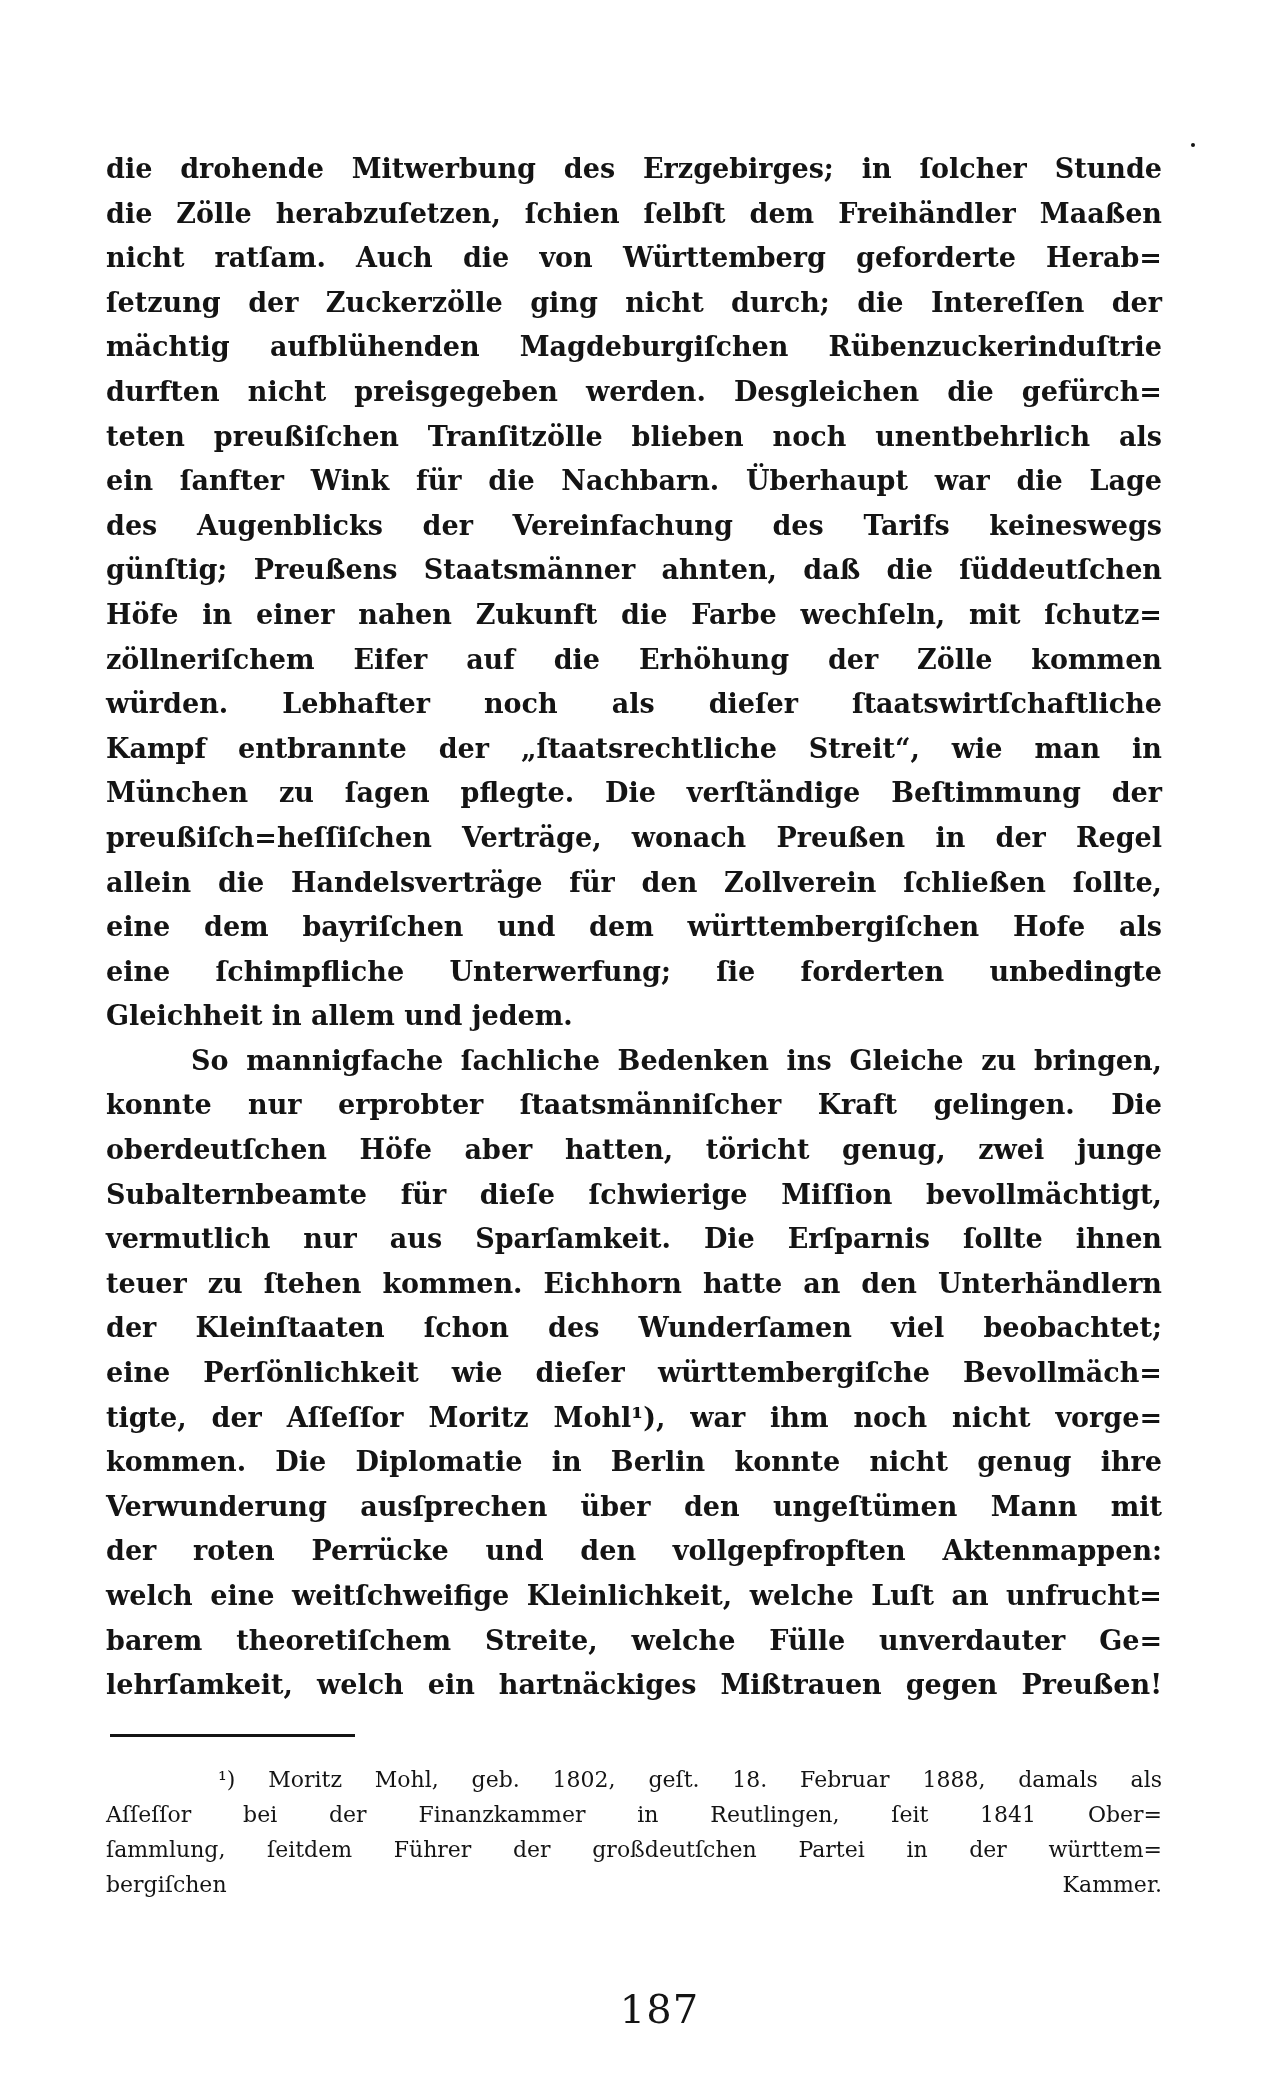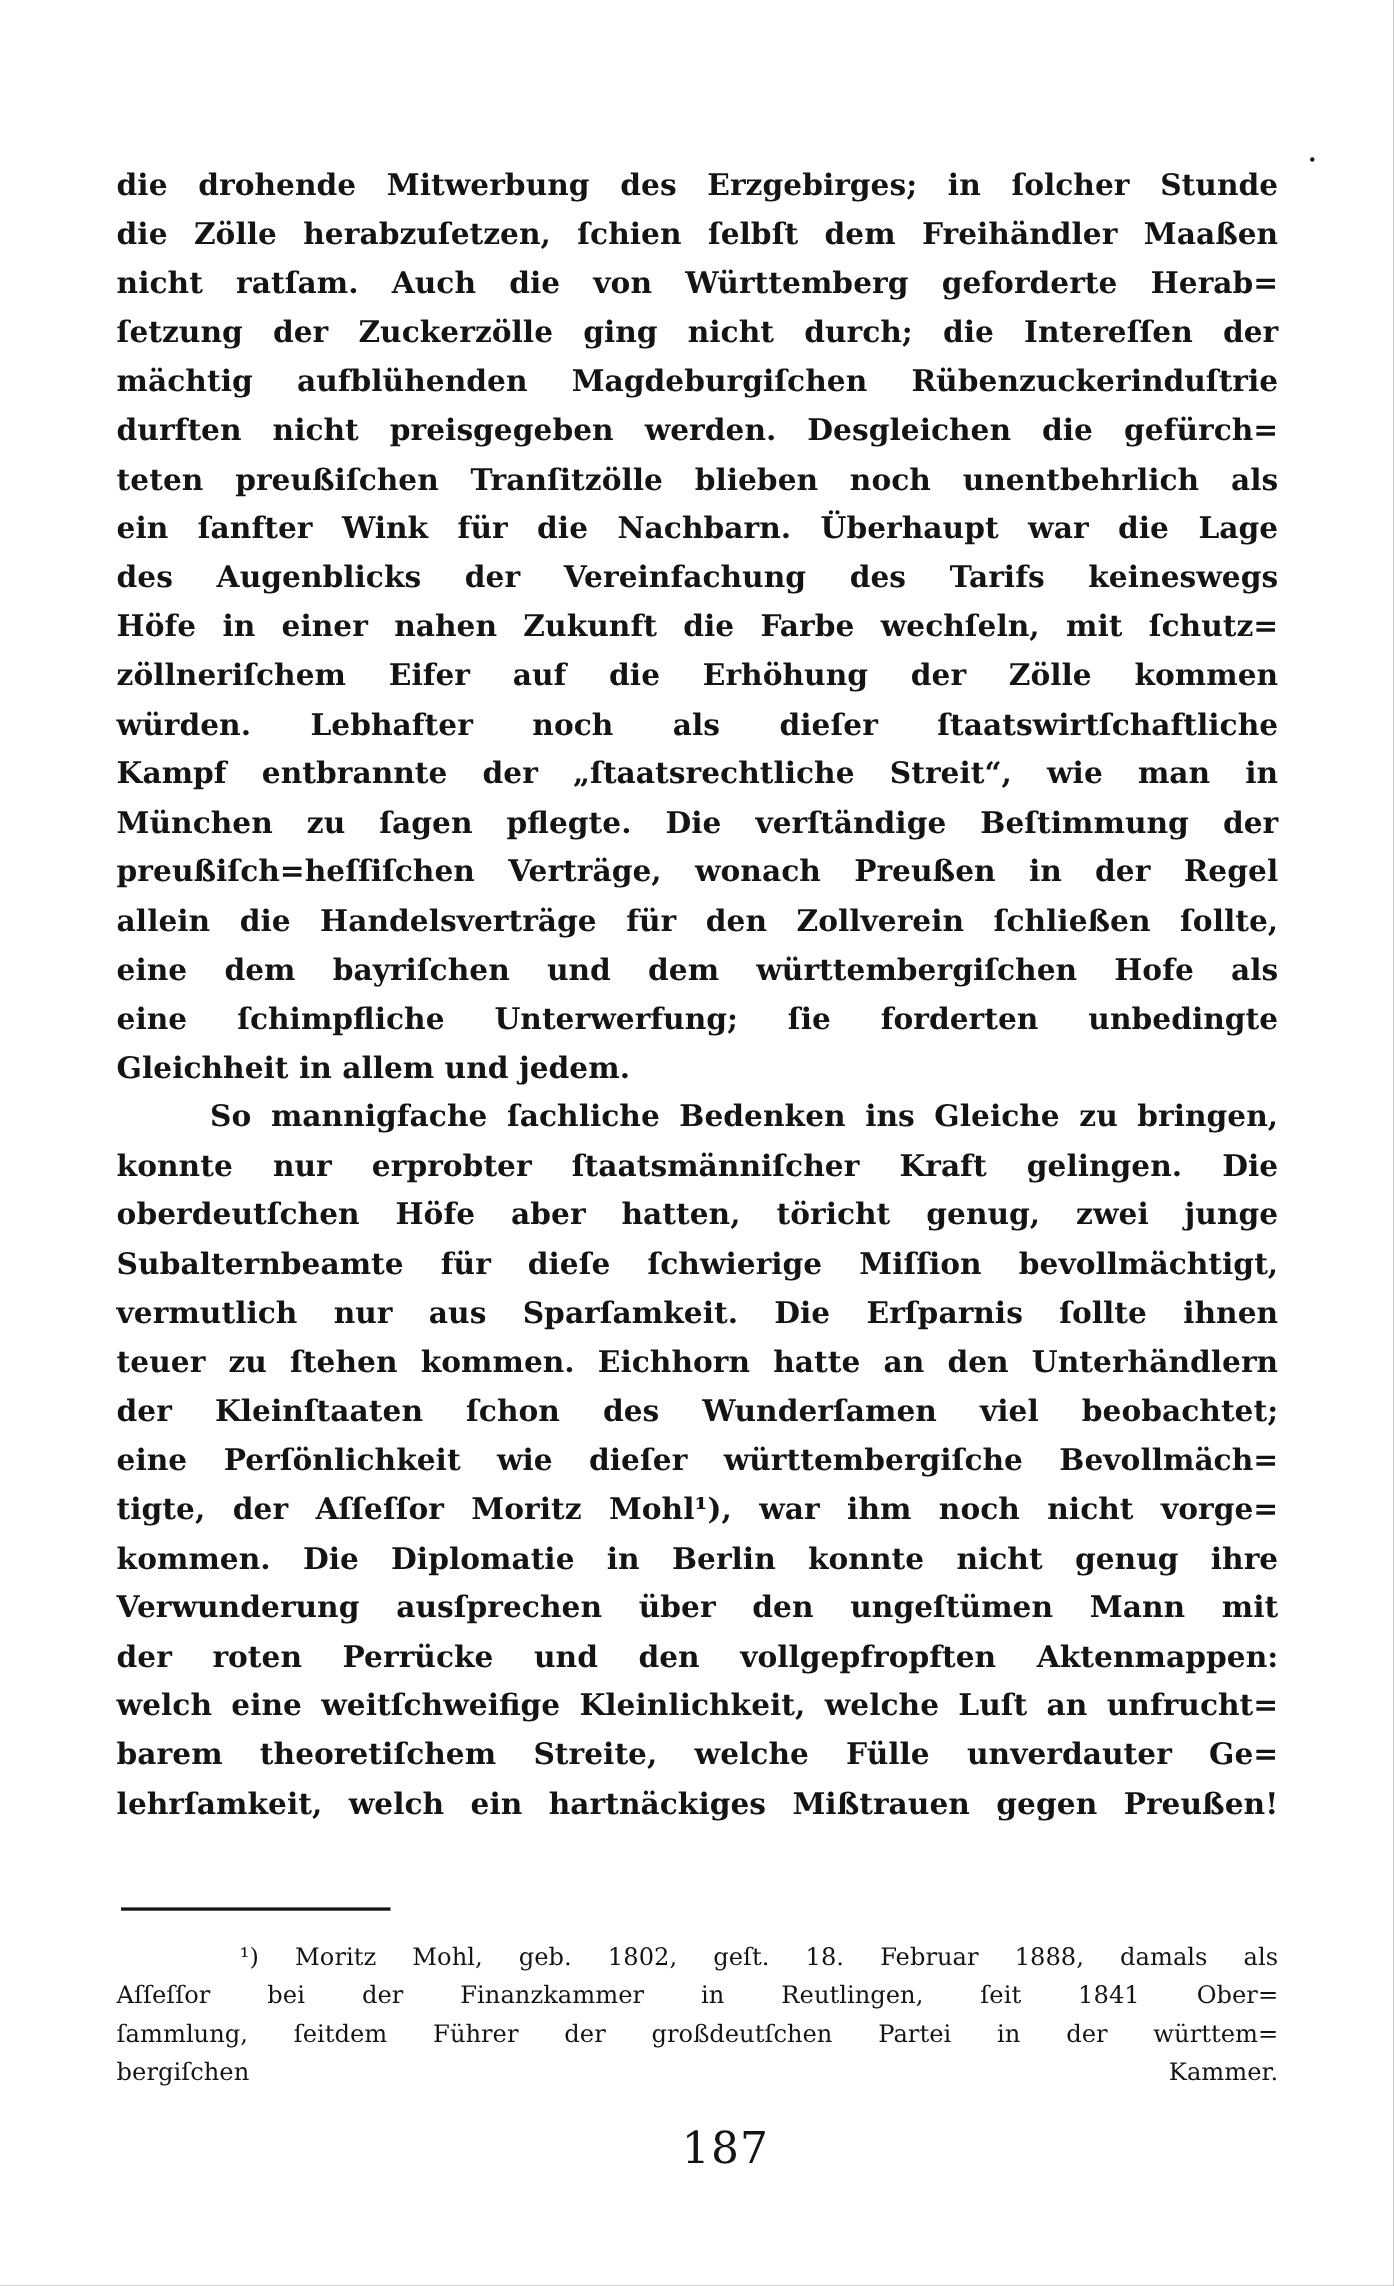--- a/index.html
+++ b/index.html
@@ -61,21 +61,21 @@
     line-height: 35px;
     text-align: justify;
     text-align-last: justify;
   }
   .footnote .tline.indent { text-indent: 112px; }
 
   
   .page-number {
     position: absolute;
     left: 0;
-    top: 1930px;
+    top: 1986px;
     width: 100%;
     text-align: center;
     font-size: 40px;
     font-weight: normal;
     letter-spacing: 1px;
     padding-left: 52px;
     box-sizing: border-box;
   }
 
   
@@ -97,20 +97,21 @@
   <div class="main-text">
       <div class="tline">die drohende Mitwerbung des Erzgebirges; in ſolcher Stunde</div>
       <div class="tline">die Zölle herabzuſetzen, ſchien ſelbſt dem Freihändler Maaßen</div>
       <div class="tline">nicht ratſam. Auch die von Württemberg geforderte Herab=</div>
       <div class="tline">ſetzung der Zuckerzölle ging nicht durch; die Intereſſen der</div>
       <div class="tline">mächtig aufblühenden Magdeburgiſchen Rübenzuckerinduſtrie</div>
       <div class="tline">durften nicht preisgegeben werden. Desgleichen die gefürch=</div>
       <div class="tline">teten preußiſchen Tranſitzölle blieben noch unentbehrlich als</div>
       <div class="tline">ein ſanfter Wink für die Nachbarn. Überhaupt war die Lage</div>
       <div class="tline">des Augenblicks der Vereinfachung des Tarifs keineswegs</div>
+      <div class="tline">günſtig; Preußens Staatsmänner ahnten, daß die ſüddeutſchen</div>
       <div class="tline">Höfe in einer nahen Zukunft die Farbe wechſeln, mit ſchutz=</div>
       <div class="tline">zöllneriſchem Eifer auf die Erhöhung der Zölle kommen</div>
       <div class="tline">würden. Lebhafter noch als dieſer ſtaatswirtſchaftliche</div>
       <div class="tline">Kampf entbrannte der „ſtaatsrechtliche Streit“, wie man in</div>
       <div class="tline">München zu ſagen pflegte. Die verſtändige Beſtimmung der</div>
       <div class="tline">preußiſch=heſſiſchen Verträge, wonach Preußen in der Regel</div>
       <div class="tline">allein die Handelsverträge für den Zollverein ſchließen ſollte,</div>
       <div class="tline">eine dem bayriſchen und dem württembergiſchen Hofe als</div>
       <div class="tline">eine ſchimpfliche Unterwerfung; ſie forderten unbedingte</div>
       <div class="tline para-end">Gleichheit in allem und jedem.</div>

